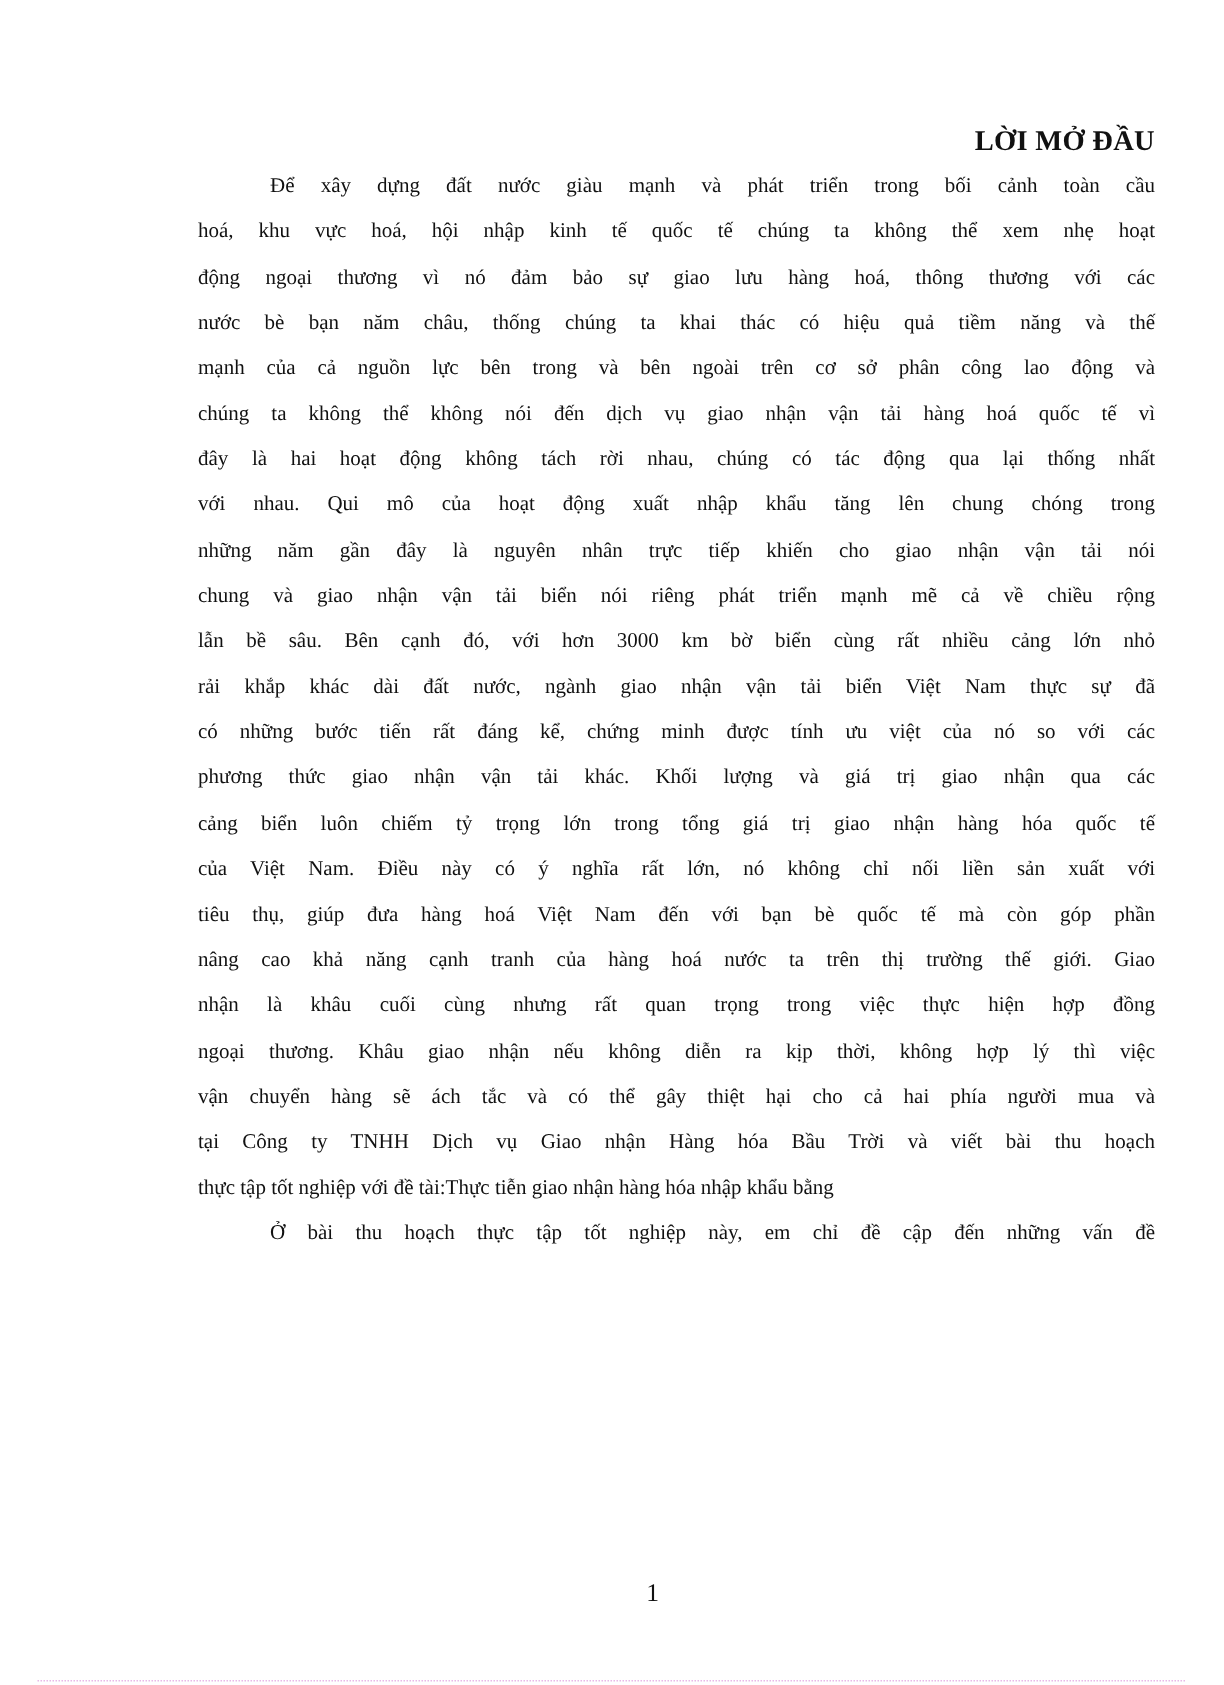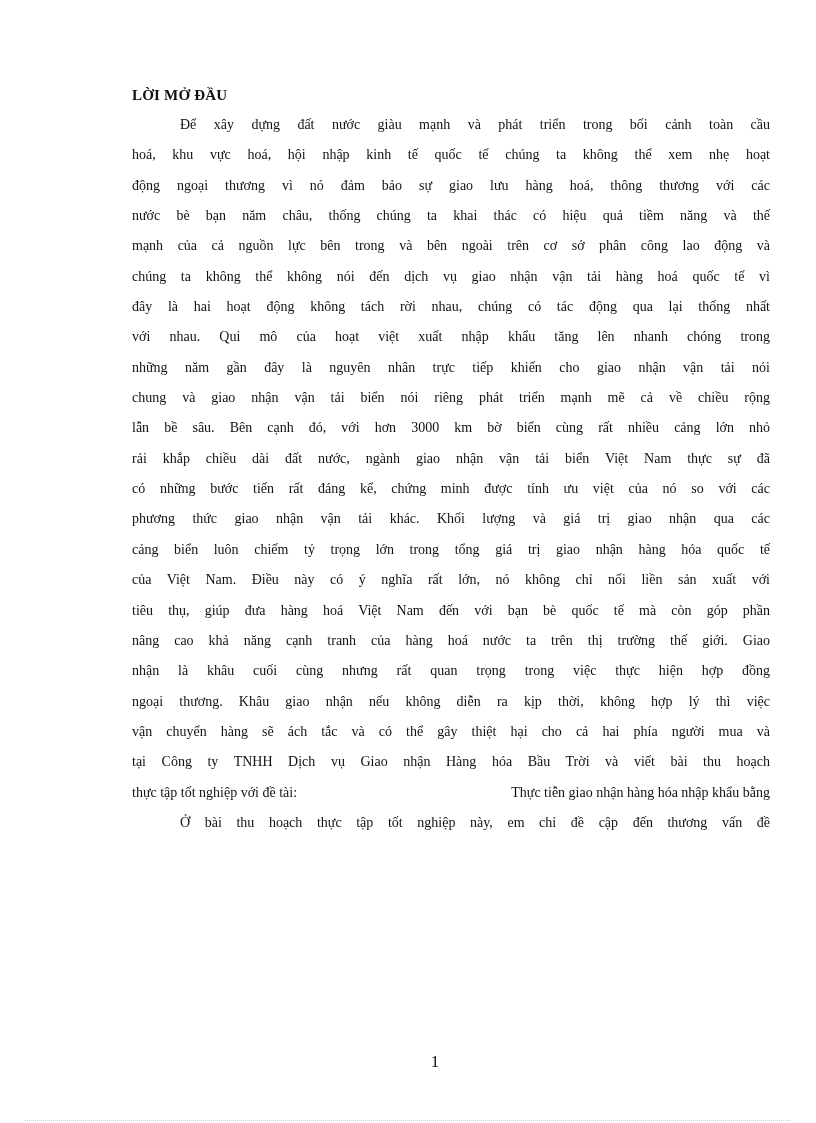--- a/index.html
+++ b/index.html
@@ -19,23 +19,23 @@
     position: absolute;
     left: 0; top: 0;
     width: 816px;
     height: 1123px;
   }
   .title {
     position: absolute;
     top: 80px;
     left: 132px;
     width: 638px;
-    text-align: left;
+    text-align: right;
     font-weight: bold;
-    font-size: 15px;
+    font-size: 19px;
     line-height: 30px;
     letter-spacing: 0.2px;
   }
   .body-text {
     position: absolute;
     top: 110px;
     left: 132px;
     width: 638px;
   }
   .line {
@@ -52,21 +52,20 @@
     padding-left: 48px;
   }
   .line.last {
     text-align-last: left;
   }
   .line .b {
     font-weight: normal;
   }
   .line-flex {
     display: flex;
-    justify-content: space-between;
   }
   .page-number {
     position: absolute;
     top: 1052px;
     left: 0;
     width: 870px;
     text-align: center;
     font-size: 17px;
   }
   .page-border {
@@ -86,38 +85,38 @@
   <div class="title">LỜI MỞ ĐẦU</div>
 
   <div class="body-text">
     <span class="line indent">Để xây dựng đất nước giàu mạnh và phát triển trong bối cảnh toàn cầu</span>
     <span class="line">hoá, khu vực hoá, hội nhập kinh tế quốc tế chúng ta không thể xem nhẹ hoạt</span>
     <span class="line">động ngoại thương vì nó đảm bảo sự giao lưu hàng hoá, thông thương với các</span>
     <span class="line">nước bè bạn năm châu, thống chúng ta khai thác có hiệu quả tiềm năng và thế</span>
     <span class="line">mạnh của cả nguồn lực bên trong và bên ngoài trên cơ sở phân công lao động và</span>
     <span class="line">chúng ta không thể không nói đến dịch vụ giao nhận vận tải hàng hoá quốc tế vì</span>
     <span class="line">đây là hai hoạt động không tách rời nhau, chúng có tác động qua lại thống nhất</span>
-    <span class="line">với nhau. Qui mô của hoạt việt xuất nhập khẩu tăng lên nhanh chóng trong</span>
+    <span class="line">với nhau. Qui mô của hoạt động xuất nhập khẩu tăng lên chung chóng trong</span>
     <span class="line">những năm gần đây là nguyên nhân trực tiếp khiến cho giao nhận vận tải nói</span>
     <span class="line">chung và giao nhận vận tải biển nói riêng phát triển mạnh mẽ cả về chiều rộng</span>
     <span class="line">lẫn bề sâu. Bên cạnh đó, với hơn 3000 km bờ biển cùng rất nhiều cảng lớn nhỏ</span>
-    <span class="line">rải khắp chiều dài đất nước, ngành giao nhận vận tải biển Việt Nam thực sự đã</span>
+    <span class="line">rải khắp khác dài đất nước, ngành giao nhận vận tải biển Việt Nam thực sự đã</span>
     <span class="line">có những bước tiến rất đáng kể, chứng minh được tính ưu việt của nó so với các</span>
     <span class="line">phương thức giao nhận vận tải khác. Khối lượng và giá trị giao nhận qua các</span>
     <span class="line">cảng biển luôn chiếm tỷ trọng lớn trong tổng giá trị giao nhận hàng hóa quốc tế</span>
     <span class="line">của Việt Nam. Điều này có ý nghĩa rất lớn, nó không chỉ nối liền sản xuất với</span>
     <span class="line">tiêu thụ, giúp đưa hàng hoá Việt Nam đến với bạn bè quốc tế mà còn góp phần</span>
     <span class="line">nâng cao khả năng cạnh tranh của hàng hoá nước ta trên thị trường thế giới. Giao</span>
     <span class="line">nhận là khâu cuối cùng nhưng rất quan trọng trong việc thực hiện hợp đồng</span>
     <span class="line">ngoại thương. Khâu giao nhận nếu không diễn ra kịp thời, không hợp lý thì việc</span>
     <span class="line">vận chuyển hàng sẽ ách tắc và có thể gây thiệt hại cho cả hai phía người mua và</span>
     <span class="line">tại Công ty TNHH Dịch vụ Giao nhận Hàng hóa Bầu Trời và viết bài thu hoạch</span>
     <span class="line line-flex">
       <span>thực tập tốt nghiệp với đề tài: </span>
       <span class="b">Thực tiễn giao nhận hàng hóa nhập khẩu bằng</span>
     </span>
-    <span class="line indent">Ở bài thu hoạch thực tập tốt nghiệp này, em chỉ đề cập đến thương vấn đề</span>
+    <span class="line indent">Ở bài thu hoạch thực tập tốt nghiệp này, em chỉ đề cập đến những vấn đề</span>
   </div>
 
   <div class="page-number">1</div>
 
   <div class="page-border"></div>
 </div>
 
 </body></html>

